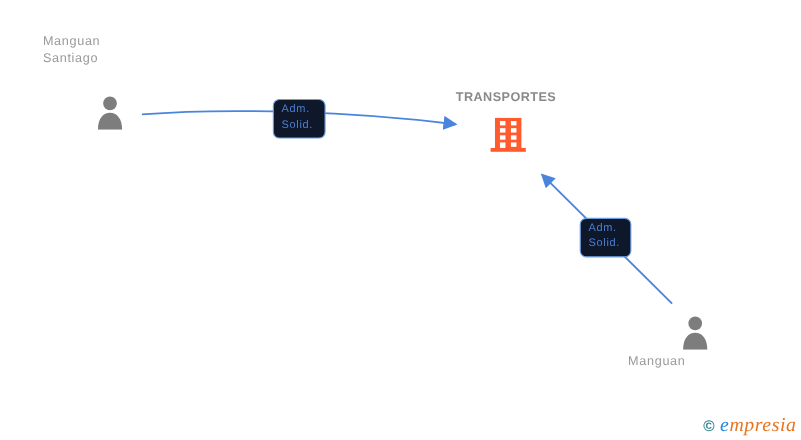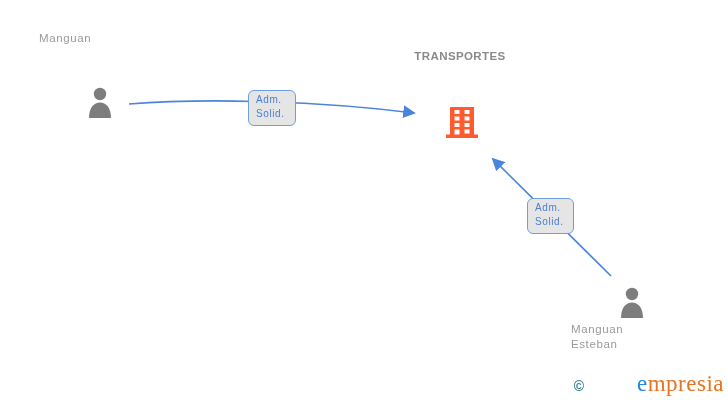--- a/index.html
+++ b/index.html
@@ -15,59 +15,60 @@
     color:#9a9a9a;font-size:11.5px;line-height:15px;text-align:left;
     letter-spacing:0.6px;
   }
   .company-name{
     position:absolute;z-index:2;
     color:#8a8a8a;font-size:11.5px;font-weight:bold;line-height:14px;
     text-align:center;letter-spacing:0.4px;
   }
   .edge-label{
     position:absolute;z-index:3;box-sizing:border-box;
-    background:#e5e5e5;border:1.5px solid #6c9fe0;border-radius:6px;
+    background:#0f172a;border:1.5px solid #6c9fe0;border-radius:6px;
     color:#4a7fd4;font-size:10px;line-height:14px;letter-spacing:0.6px;
     padding:2px 0 2px 7px;cursor:pointer;
   }
   .lbl-box-1{left:248px;top:90px;width:48px;height:36px;}
   .lbl-box-2{left:527px;top:198px;width:47px;height:36px;}
   #person1-icon{left:87px;top:87px;}
   #person2-icon{left:619px;top:287px;}
   #person1-name{left:39px;top:31px;width:120px;}
   #person2-name{left:571px;top:322px;width:120px;}
-  #company-name{left:395px;top:49px;width:130px;}
+  #company-name{left:395px;top:82px;width:130px;}
   #company-icon{left:445px;top:107px;}
   #footer-logo{
     position:absolute;right:4px;bottom:3px;z-index:2;
     display:flex;align-items:baseline;gap:5px;cursor:pointer;
   }
   #footer-copyright{color:#33808f;font-size:14px;font-weight:bold;}
   #footer-brand{
     font-family:"Liberation Serif","DejaVu Serif",serif;
-    font-size:23px;letter-spacing:0.5px;margin-left:48px;
+    font-style:italic;font-size:18px;letter-spacing:0.5px;
   }
   #brand-first{color:#2288dd;}
   #brand-rest{color:#e87420;}
 </style>
 </head>
 <body>
 
 <svg id="edge-layer" xmlns="http://www.w3.org/2000/svg">
   <defs>
     <marker id="arrowhead" viewBox="0 0 10 10" refX="8.5" refY="5" markerWidth="7.5" markerHeight="7.5" orient="auto-start-reverse">
       <path d="M0,0 L10,5 L0,10 z" fill="#4a85dd"></path>
     </marker>
   </defs>
   <path d="M 129,104 C 205,98 320,101 414,113" fill="none" stroke-width="1.7" marker-end="url(#arrowhead)" stroke="#4a85dd"></path>
   <path d="M 611,276 L 493,159" fill="none" stroke-width="1.7" marker-end="url(#arrowhead)" stroke="#4a85dd"></path>
 </svg>
 
 <div class="person-name" id="person1-name">
   <div>Manguan</div>
+  <div>Santiago</div>
 </div>
 <div class="node" id="person1-icon">
   <svg width="26" height="31" viewBox="0 0 26 31" xmlns="http://www.w3.org/2000/svg">
     <circle cx="13" cy="7" r="6.2" fill="#7d7d7d"></circle>
     <path d="M2,31 C2,20.5 7,15.5 13,15.5 C19,15.5 24,20.5 24,31 z" fill="#7d7d7d"></path>
   </svg>
 </div>
 
 <div class="edge-label lbl-box-1">
   <div>Adm.</div>
@@ -98,19 +99,18 @@
 </div>
 
 <div class="node" id="person2-icon">
   <svg width="26" height="31" viewBox="0 0 26 31" xmlns="http://www.w3.org/2000/svg">
     <circle cx="13" cy="7" r="6.2" fill="#7d7d7d"></circle>
     <path d="M2,31 C2,20.5 7,15.5 13,15.5 C19,15.5 24,20.5 24,31 z" fill="#7d7d7d"></path>
   </svg>
 </div>
 <div class="person-name" id="person2-name">
   <div>Manguan</div>
-  <div>Esteban</div>
 </div>
 
 <div id="footer-logo">
   <span id="footer-copyright">©</span>
   <span id="footer-brand"><span id="brand-first">e</span><span id="brand-rest">mpresia</span></span>
 </div>
 
 </body></html>

